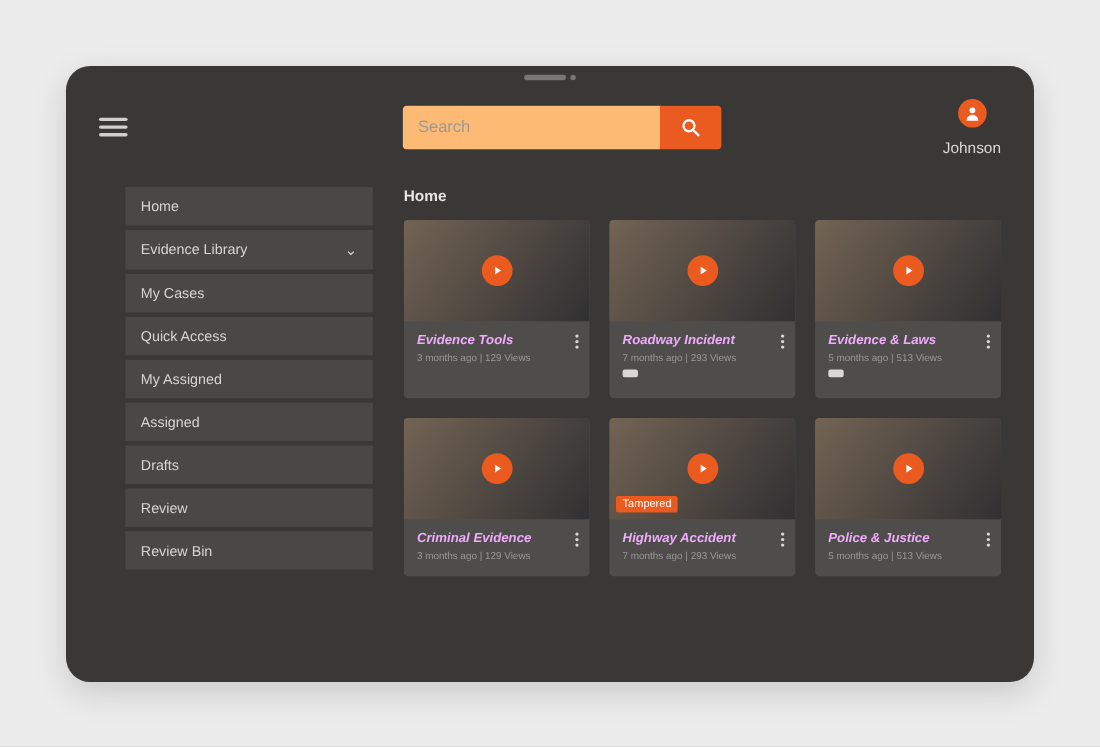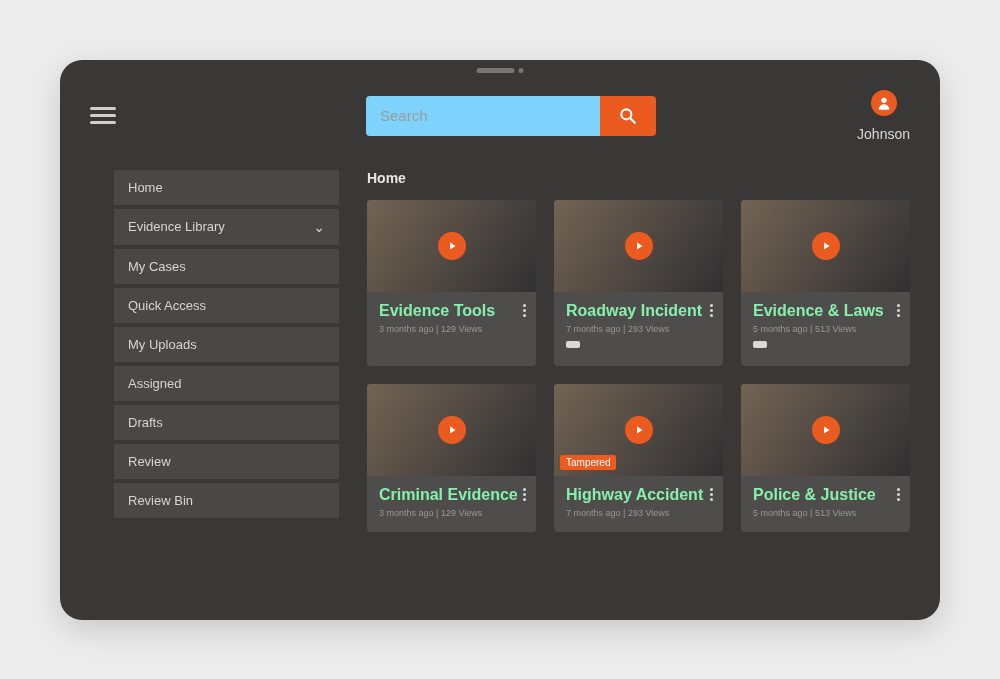--- a/index.html
+++ b/index.html
@@ -52,21 +52,21 @@
     margin-left: 250px;
     display: flex;
     height: 40px;
     border-radius: 4px;
     overflow: hidden;
     width: 290px;
   }
   .search-wrap input {
     flex: 1;
     border: none;
-    background: #7dd3fc;
+    background: #fdba74;
     padding: 4px 14px;
     font-size: 15px;
     color: #555;
     outline: none;
   }
   .search-wrap input::placeholder { color: #9a9a9a; }
   .search-btn {
     width: 56px;
     background: #eb5a1f;
     display: flex;
@@ -150,21 +150,21 @@
     font-size: 10px;
     padding: 2px 6px;
     border-radius: 2px;
     z-index: 3;
     text-align: right;
   }
   .card-body {
     padding: 10px 12px 14px;
     position: relative;
   }
-  .card-title { color: #86efac; font-size: 16px; font-weight: bold; margin-bottom: 4px; }
+  .card-title { color: #f0abfc; font-size: 12px; font-weight: bold; margin-bottom: 4px; font-style: italic; }
   .card-meta { color: #9a9894; font-size: 9px; }
   .kebab {
     position: absolute;
     top: 10px; right: 8px;
     display: flex; flex-direction: column; gap: 2px;
     cursor: pointer;
     padding: 2px;
   }
   .kebab span { width: 3px; height: 3px; background: #d8d8d8; border-radius: 50%; }
   .pill {
@@ -221,21 +221,21 @@
           <span>Evidence Library</span>
           <span class="chev">⌄</span>
         </div>
         <div class="sidebar-item">
           <span>My Cases</span>
         </div>
         <div class="sidebar-item">
           <span>Quick Access</span>
         </div>
         <div class="sidebar-item">
-          <span>My Uploads</span>
+          <span>My Assigned</span>
         </div>
         <div class="sidebar-item">
           <span>Assigned</span>
         </div>
         <div class="sidebar-item">
           <span>Drafts</span>
         </div>
         <div class="sidebar-item">
           <span>Review</span>
         </div>

